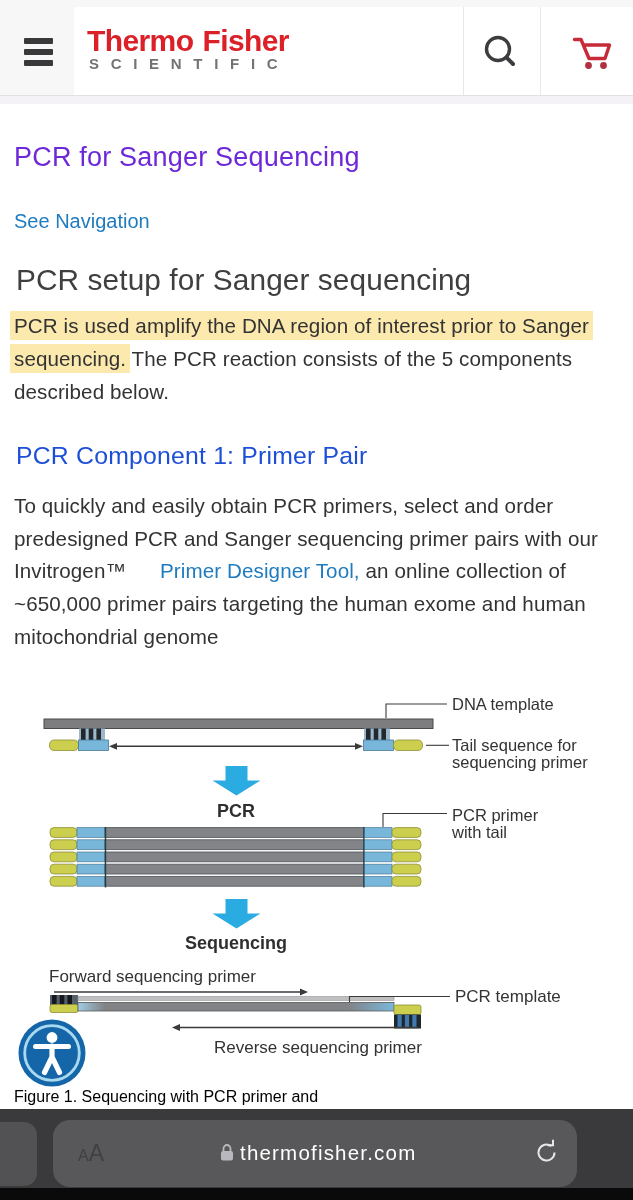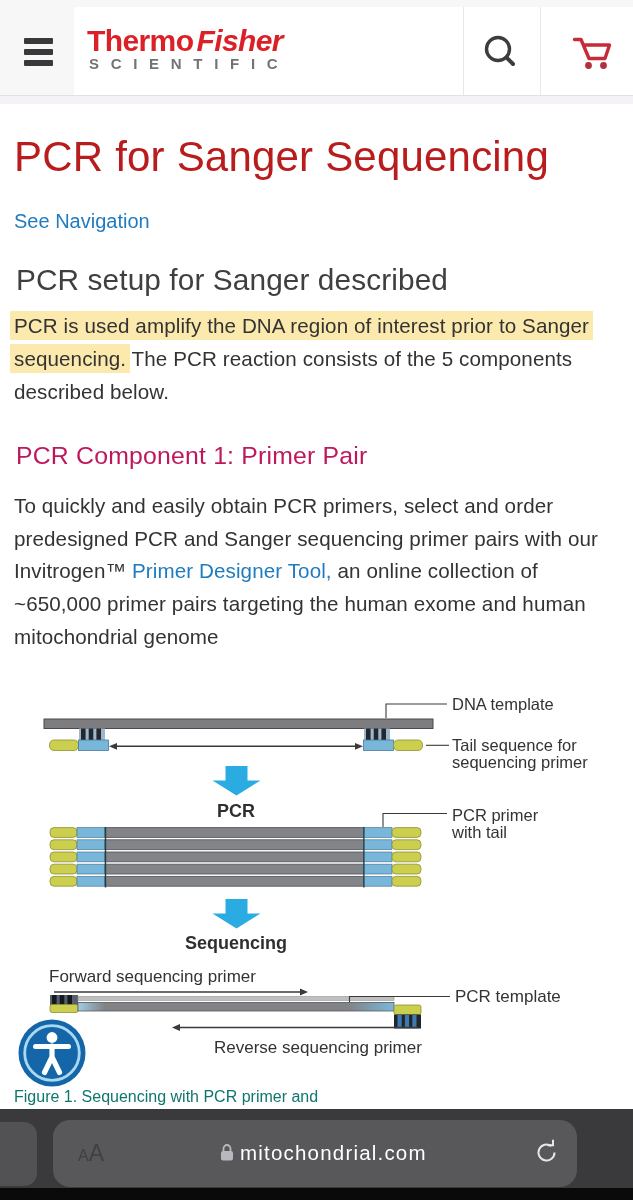--- a/index.html
+++ b/index.html
@@ -14,50 +14,50 @@
 <div class="abs" style="left:74px;top:7px;width:559px;height:88px;background:#ffffff;"></div>
 <div class="abs" style="left:463px;top:7px;width:1px;height:88px;background:#e7e7e7;"></div>
 <div class="abs" style="left:540px;top:7px;width:1px;height:88px;background:#e7e7e7;"></div>
 <div class="abs" style="left:0;top:95px;width:633px;height:1px;background:#e2dfe5;"></div>
 <div class="abs" style="left:0;top:96px;width:633px;height:8px;background:#f4f2f6;"></div>
 
 <div class="abs" style="left:24px;top:38px;width:29px;height:6px;background:#39393b;border-radius:1px;"></div>
 <div class="abs" style="left:24px;top:49px;width:29px;height:6px;background:#39393b;border-radius:1px;"></div>
 <div class="abs" style="left:24px;top:60px;width:29px;height:6px;background:#39393b;border-radius:1px;"></div>
 
-<div class="abs" style="left:87px;top:26px;font-size:30px;font-weight:bold;color:#dc2027;letter-spacing:-0.6px;line-height:30px;">Thermo<span style="margin-left:3px;font-style:italic;">Fisher</span></div>
+<div class="abs" style="left:87px;top:26px;font-size:30px;font-weight:bold;color:#dc2027;letter-spacing:-0.6px;line-height:30px;">Thermo<span style="margin-left:9px;">Fisher</span></div>
 <div class="abs" style="left:89px;top:55px;font-size:15px;font-weight:bold;color:#737373;letter-spacing:11.7px;line-height:17px;">SCIENTIFIC</div>
 
 <svg class="abs" style="left:478px;top:29px;" width="42" height="42" viewBox="0 0 42 42">
   <circle cx="20" cy="20" r="11.5" fill="none" stroke="#3d3d40" stroke-width="3.4"></circle>
   <line x1="28.5" y1="28.5" x2="35" y2="35" stroke="#3d3d40" stroke-width="4" stroke-linecap="round"></line>
 </svg>
 
 <svg class="abs" style="left:570px;top:32px;" width="44" height="40" viewBox="0 0 44 40">
   <path d="M4.5 7.5 L11 7.5 L19 26.5 L35 26.5 L39.5 13 L13.5 13" fill="none" stroke="#c62b38" stroke-width="3.4" stroke-linejoin="round" stroke-linecap="round"></path>
   <circle cx="18.5" cy="33.5" r="3.4" fill="#b03040"></circle>
   <circle cx="33.5" cy="33.5" r="3.4" fill="#b03040"></circle>
 </svg>
 
-<div class="abs" style="left:14px;top:136px;font-size:42px;color:#b91c1c;letter-spacing:0.2px;line-height:42px;">PCR for Sanger Sequencing</div>
+<div class="abs" style="left:14px;top:136px;font-size:27px;color:#6d28d9;letter-spacing:0.2px;line-height:42px;">PCR for Sanger Sequencing</div>
 
 <div class="abs" style="left:14px;top:209px;font-size:20px;color:#1f7bbf;line-height:24px;">See Navigation</div>
 
-<div class="abs" style="left:16px;top:263px;font-size:29.8px;color:#3f3f41;letter-spacing:0.1px;line-height:34px;">PCR setup for Sanger described</div>
+<div class="abs" style="left:16px;top:263px;font-size:29.8px;color:#3f3f41;letter-spacing:0.1px;line-height:34px;">PCR setup for Sanger sequencing</div>
 
 <div class="abs" style="left:14px;top:309px;width:640px;font-size:20.6px;color:#333;line-height:33px;letter-spacing:0.1px;">
 <span style="background:#fce9ae;padding:3px 4px;margin:7px -4px;box-decoration-break:clone;-webkit-box-decoration-break:clone;">PCR is used amplify the DNA region of interest prior to Sanger<br>sequencing.</span> The PCR reaction consists of the 5 components<br>described below.
 </div>
 
-<div class="abs" style="left:16px;top:441px;font-size:24.8px;color:#be185d;letter-spacing:0.2px;line-height:29px;">PCR Component 1: Primer Pair</div>
+<div class="abs" style="left:16px;top:441px;font-size:24.8px;color:#1d4ed8;letter-spacing:0.2px;line-height:29px;">PCR Component 1: Primer Pair</div>
 
 <div class="abs" style="left:14px;top:490px;width:640px;font-size:20.6px;color:#333;line-height:32.7px;letter-spacing:0.1px;">
 To quickly and easily obtain PCR primers, select and order<br>
 predesigned PCR and Sanger sequencing primer pairs with our<br>
-Invitrogen™ <span style="color:#1f7bbf;">Primer Designer Tool,</span> an online collection of<br>
+Invitrogen™ <span style="color:#1f7bbf;margin-left:28px;">Primer Designer Tool,</span> an online collection of<br>
 ~650,000 primer pairs targeting the human exome and human<br>
 mitochondrial genome
 </div>
 
 <svg class="abs" style="left:0;top:680px;" width="633" height="400" viewBox="0 680 633 400">
   <defs>
     <linearGradient id="bluefadeR" x1="0" y1="0" x2="1" y2="0">
       <stop offset="0" stop-color="#79b7da" stop-opacity="0"></stop>
       <stop offset="1" stop-color="#79b7da"></stop>
     </linearGradient>
@@ -151,30 +151,30 @@
 
 <svg class="abs" style="left:14px;top:1015px;" width="78" height="78" viewBox="0 0 78 78">
   <circle cx="38" cy="38" r="36.5" fill="#ffffff"></circle>
   <circle cx="38" cy="38" r="33.5" fill="#1566a9"></circle>
   <circle cx="38" cy="38" r="27.3" fill="none" stroke="#a9d9f1" stroke-width="2.8"></circle>
   <circle cx="38" cy="22.5" r="5.4" fill="#ffffff"></circle>
   <path d="M21.5 31.5 L54.5 31.5" stroke="#ffffff" stroke-width="5" stroke-linecap="round"></path>
   <path d="M38 31 L38 42 M38 42 L30.5 57.5 M38 42 L45.5 57.5" stroke="#ffffff" stroke-width="5.2" stroke-linecap="round" stroke-linejoin="round" fill="none"></path>
 </svg>
 
-<div class="abs" style="left:14px;top:1087px;font-size:16px;color:#0f766e;line-height:20px;">Figure 1. Sequencing with PCR primer and</div>
+<div class="abs" style="left:14px;top:1087px;font-size:16px;color:#000000;line-height:20px;">Figure 1. Sequencing with PCR primer and</div>
 
 <div class="abs" style="left:0;top:1109px;width:633px;height:91px;background:#3a3a3c;"></div>
 <div class="abs" style="left:0;top:1188px;width:633px;height:12px;background:#0a0a0b;"></div>
 <div class="abs" style="left:-16px;top:1122px;width:53px;height:64px;background:#525254;border-radius:13px;"></div>
 <div class="abs" style="left:53px;top:1120px;width:524px;height:67px;background:#58585a;border-radius:17px;"></div>
 <div class="abs" style="left:78px;top:1139px;color:#404040;font-size:16px;line-height:28px;">A<span style="font-size:23px;">A</span></div>
 
 <svg class="abs" style="left:218px;top:1142px;" width="18" height="22" viewBox="0 0 18 22">
   <rect x="3" y="9" width="12" height="9.5" rx="2" fill="#b9b8be"></rect>
   <path d="M5.5 9 V6.5 a3.5 3.5 0 0 1 7 0 V9" fill="none" stroke="#b9b8be" stroke-width="1.8"></path>
 </svg>
-<div class="abs" style="left:240px;top:1141px;color:#ffffff;font-size:20.5px;letter-spacing:1.2px;line-height:24px;">mitochondrial.com</div>
+<div class="abs" style="left:240px;top:1141px;color:#ffffff;font-size:20.5px;letter-spacing:1.2px;line-height:24px;">thermofisher.com</div>
 
 <svg class="abs" style="left:533px;top:1139px;" width="27" height="27" viewBox="0 0 27 27">
   <path d="M21.5 13.5 a8 8 0 1 1 -3.2 -6.4" fill="none" stroke="#e8e7ec" stroke-width="2"></path>
   <path d="M14.5 6.2 h5.5 v-5.5" fill="none" stroke="#e8e7ec" stroke-width="2" stroke-linejoin="miter"></path>
 </svg>
 
 </body></html>

